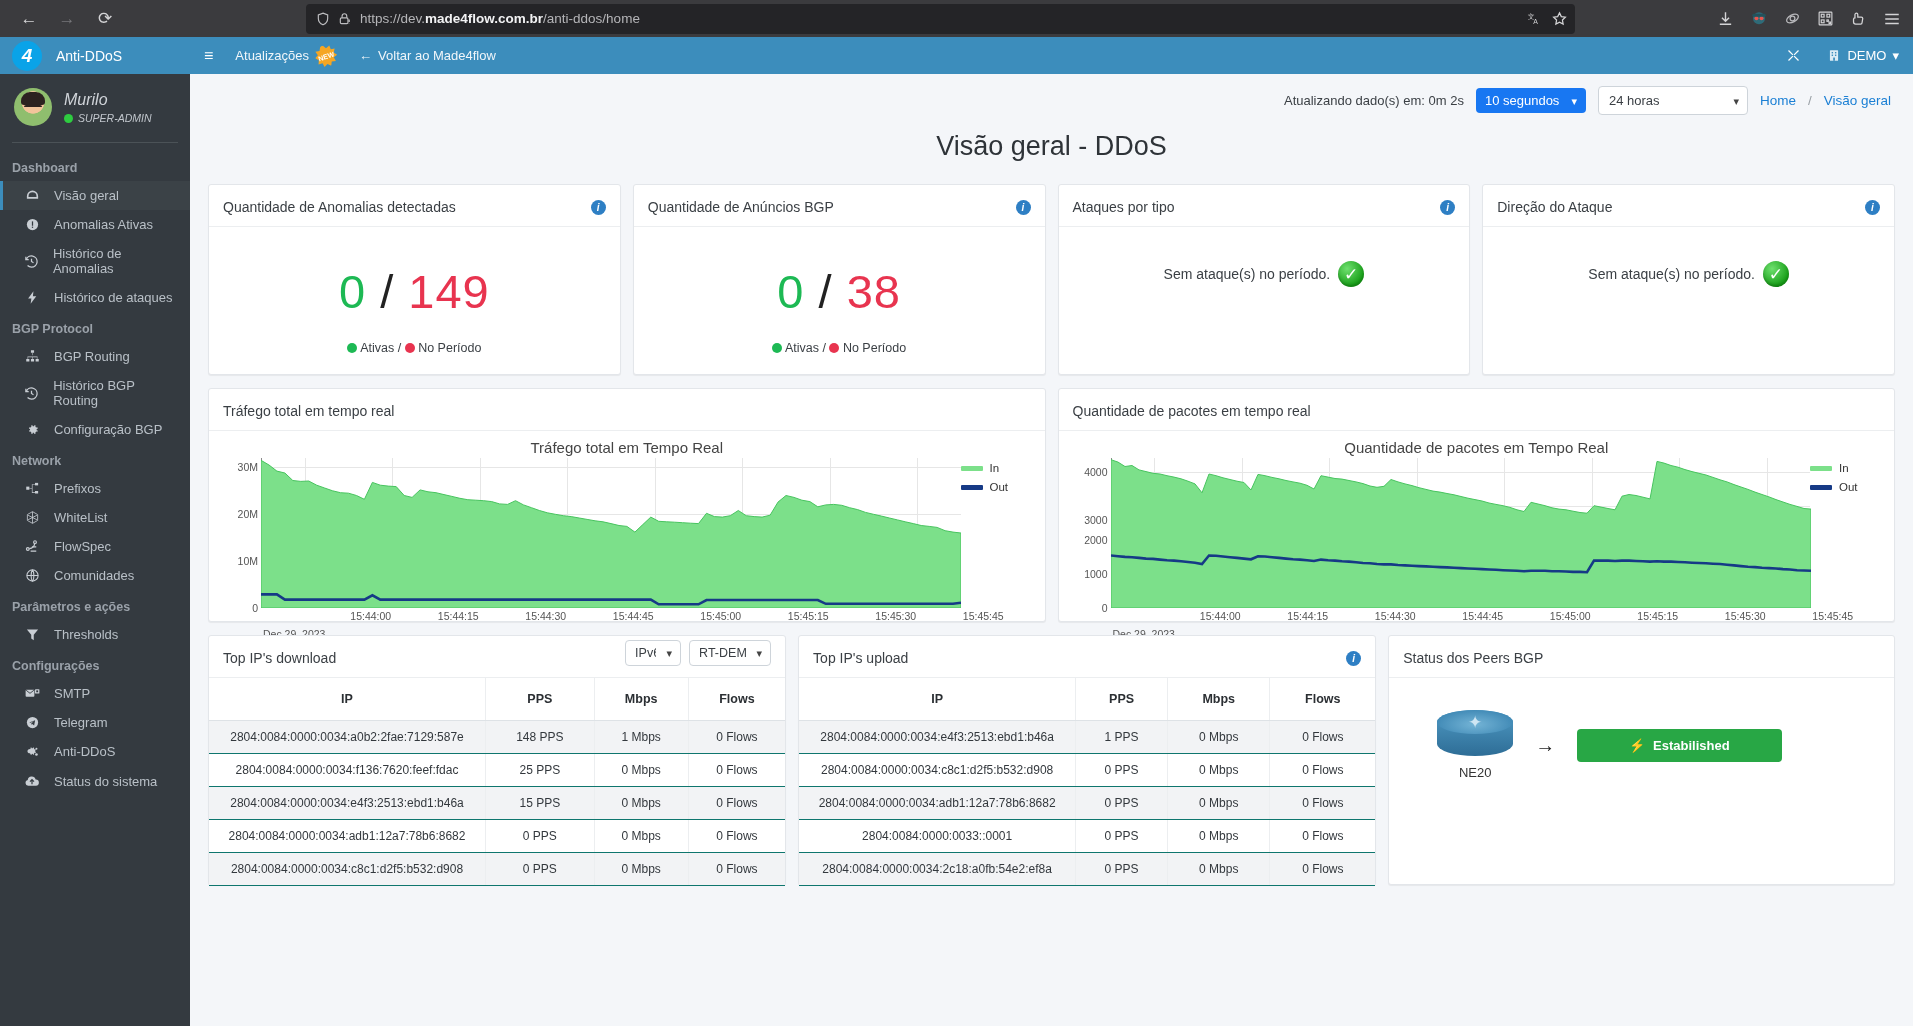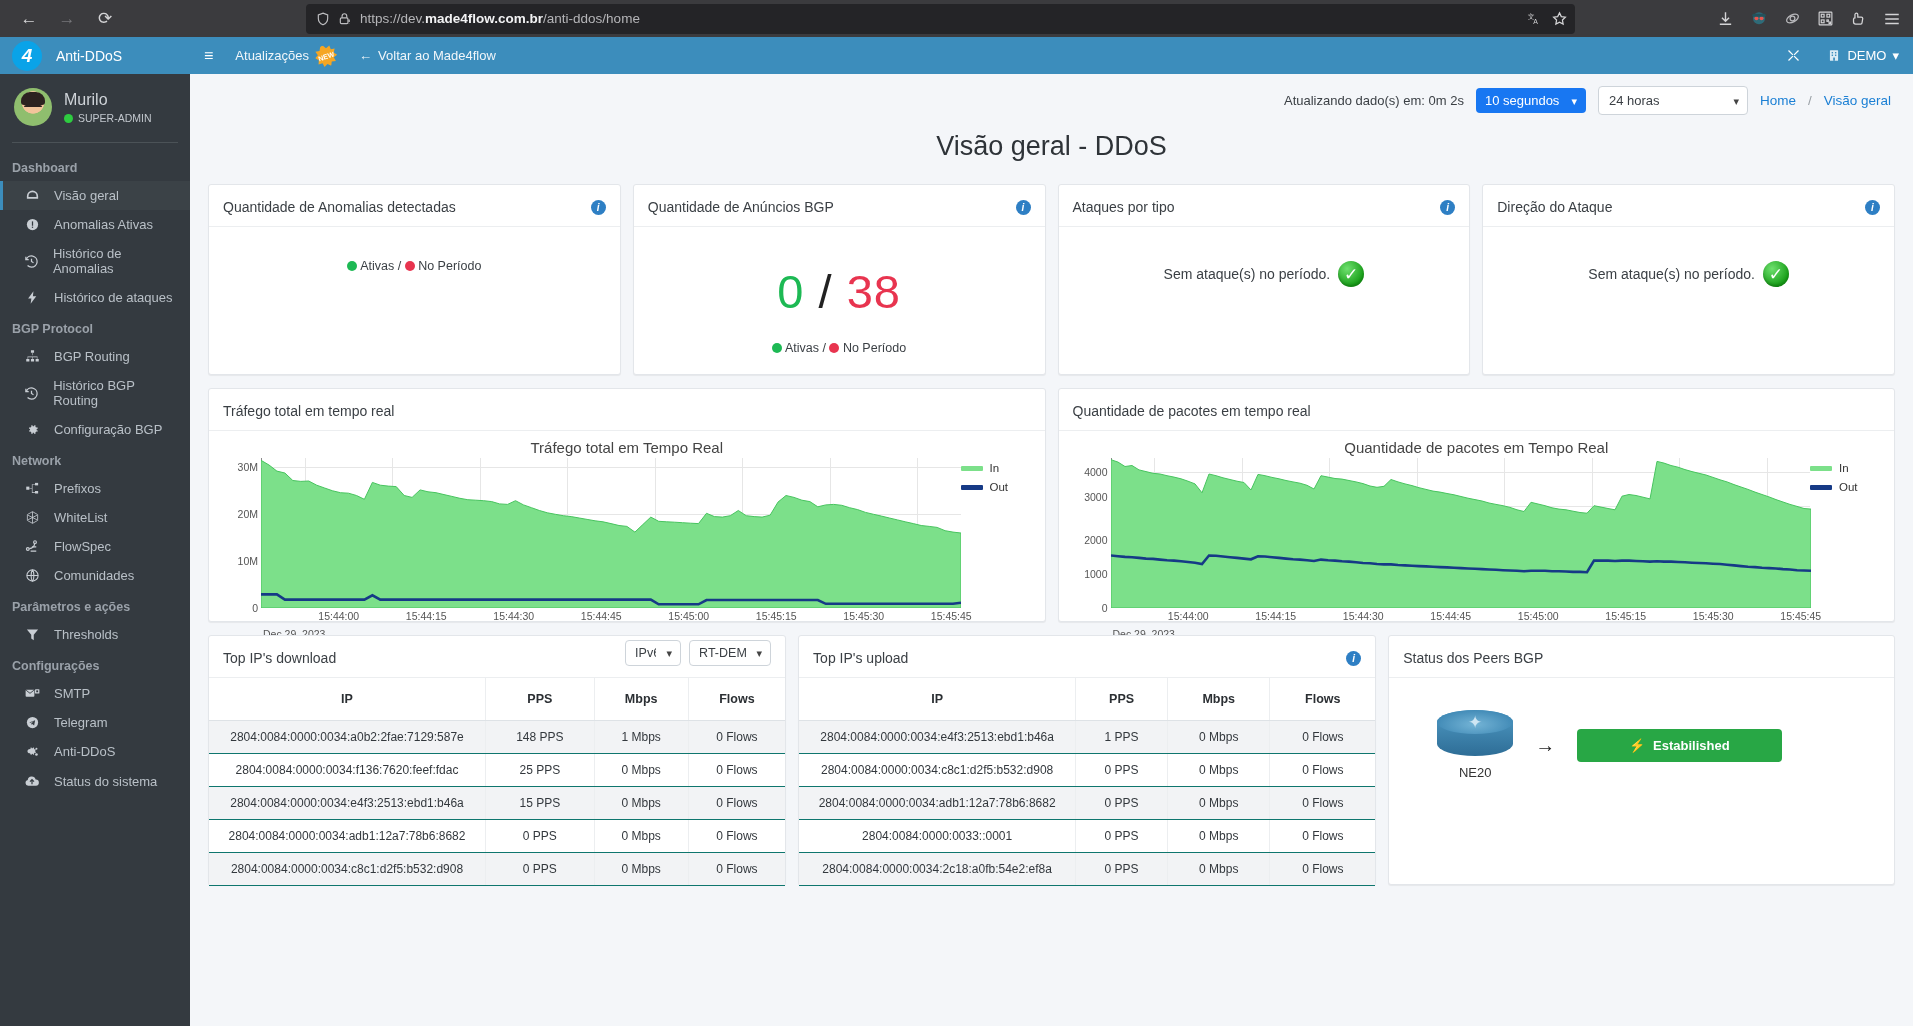--- a/index.html
+++ b/index.html
@@ -41,21 +41,21 @@
     height: 37px; background: #3c8dbc; display: flex; align-items: center; gap: 14px;
     padding-left: 12px;
   }
   .brand-logo {
     width: 30px; height: 30px; border-radius: 50%; background: #0aa3e8;
     display: flex; align-items: center; justify-content: center;
     color: #fff; font-size: 19px; font-weight: 700; font-style: italic;
   }
   .brand-name { color: #fff; font-size: 14px; }
 
-  .user-panel { display: flex; align-items: center; gap: 12px; padding: 14px 12px 12px 14px; }
+  .user-panel { display: flex; align-items: center; gap: 12px; padding: 14px 12px 12px 14px; font-style: italic; }
   .avatar {
     width: 38px; height: 38px; border-radius: 50%;
     background: radial-gradient(circle at 50% 38%, #f2c49b 0 36%, #8fbe6e 38% 100%);
     position: relative; overflow: hidden; flex-shrink: 0;
   }
   .avatar::before {
     content:""; position:absolute; left:7px; right:7px; top:4px; height:13px;
     background:#2c2320; border-radius: 9px 9px 3px 3px;
   }
   .avatar::after {
@@ -164,21 +164,21 @@
   .chart-title { text-align:center; font-size: 15px; color:#444; margin: 4px 0 2px 0; }
   .plot-wrap { display:flex; height: 150px; padding-left: 4px; }
   .plot { flex:1; position: relative; }
   .ylabels { width: 38px; position: relative; }
   .ylabels span { position: absolute; right: 3px; font-size: 10.5px; color: #555; transform: translateY(-50%); }
   .grid-l { position:absolute; top:0; bottom:0; width:1px; background:#e6e6e6; }
   .grid-h { position:absolute; left:0; right:0; height:1px; background:#e6e6e6; }
   .axis-x { position:absolute; left:0; right:0; bottom:0; height:1px; background:#8a8a8a; }
   .axis-y { position:absolute; left:0; top:0; bottom:0; width:1px; background:#8a8a8a; }
   .xticks { position: relative; height: 16px; margin-left: 38px; }
-  .xticks span { position:absolute; font-size: 10.5px; color:#555; transform: translateX(-50%); top:2px; }
+  .xticks span { position:absolute; font-size: 10.5px; color:#555; transform: translateX(-50%); top:2px;margin-left:32px; }
   .datestamp { font-size: 10.5px; color:#555; margin-left: 44px; margin-top: 4px; }
   .chart-legend { width: 74px; padding-top: 4px; }
   .cl-item { display:flex; align-items:center; gap:7px; font-size: 11.5px; color:#333; margin-bottom: 7px; }
   .cl-swatch { width: 22px; height: 5px; border-radius: 1px; }
 
   
   .tbl-card { height: 250px; }
   table { width: 100%; border-collapse: collapse; }
   th {
     font-size: 12.5px; color: #2b2f33; font-weight: 700; padding: 14px 6px;
@@ -548,20 +548,25 @@
 
       <div class="row">
 
         <div class="card kpi">
           <div class="card-head">
             <span>Quantidade de Anomalias detectadas</span>
             <span class="spacer"></span>
             <span class="info-i">i</span>
           </div>
           <div class="card-body">
+            <div class="big">
+              <span class="g">0</span>
+              <span class="slash">/</span>
+              <span class="r">149</span>
+            </div>
             <div class="legend">
               <span class="lg-dot" style="background:#1db954"></span>
               <span>Ativas /</span>
               <span class="lg-dot" style="background:#e8344f"></span>
               <span>No Período</span>
             </div>
           </div>
         </div>
 
         <div class="card kpi">
@@ -678,21 +683,21 @@
           <div class="card-head">
             <span>Quantidade de pacotes em tempo real</span>
           </div>
           <div class="card-body" style="padding:4px 10px 6px 10px;">
             <div class="chart-title">Quantidade de pacotes em Tempo Real</div>
             <div class="plot-wrap">
               <div class="ylabels" id="yl-1">
                   <span style="top: 150px;">0</span>
                   <span style="top: 115.909px;">1000</span>
                   <span style="top: 81.8182px;">2000</span>
-                  <span style="top: 39px;">3000</span>
+                  <span style="top: 62px;">3000</span>
                   <span style="top: 13.6364px;">4000</span>
                 </div>
               <div class="plot" id="plot-1">
                   <div class="grid-h" style="top: 115.909px;"></div>
                   <div class="grid-h" style="top: 81.8182px;"></div>
                   <div class="grid-h" style="top: 47.7273px;"></div>
                   <div class="grid-h" style="top: 13.6364px;"></div>
                   <div class="grid-l" style="left: 43.75px;"></div>
                   <div class="grid-l" style="left: 131.25px;"></div>
                   <div class="grid-l" style="left: 218.75px;"></div>

